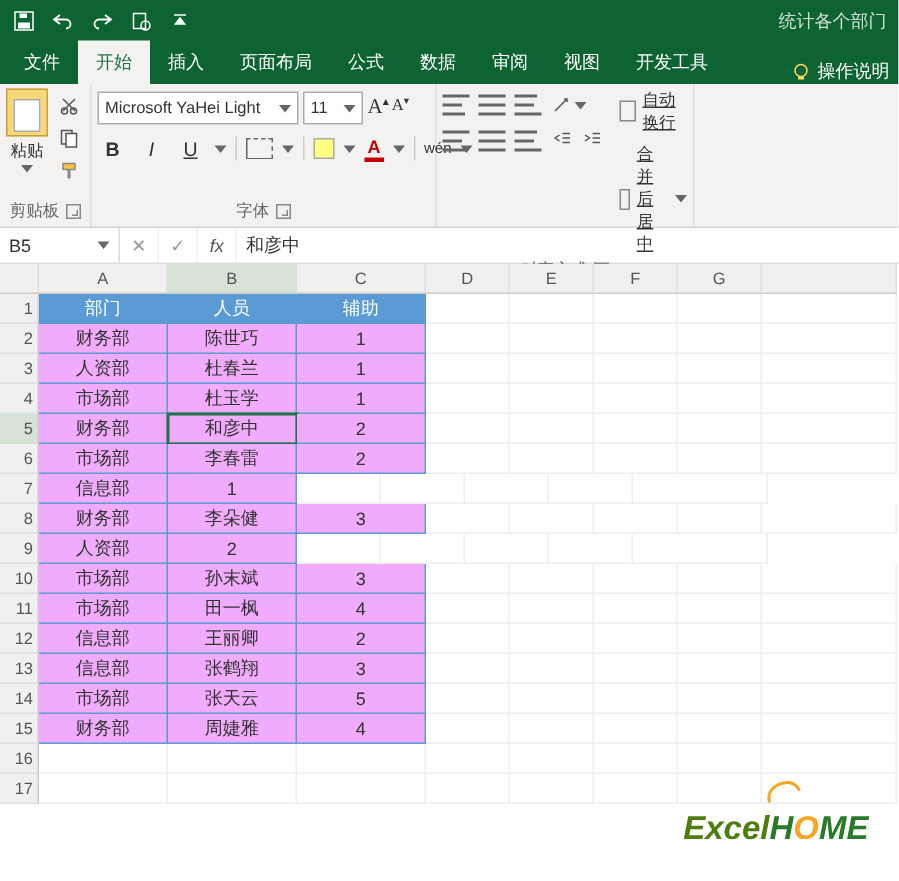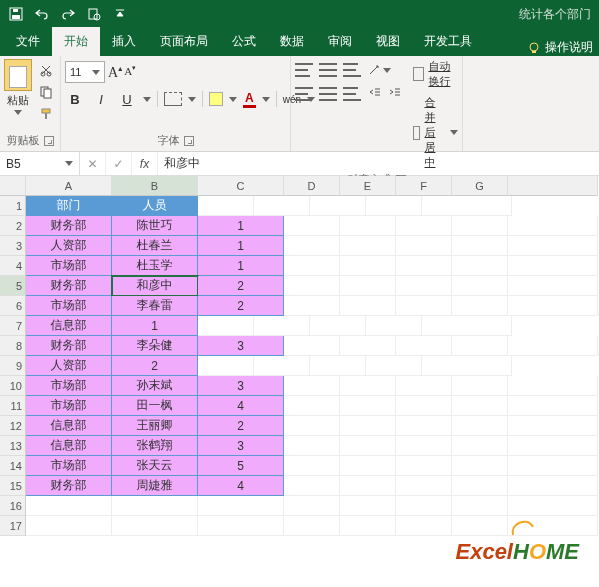--- a/index.html
+++ b/index.html
@@ -77,21 +77,21 @@
 .cells { position: relative; }
 .cell-row { display: flex; height: 20px; }
 .cell { border-right: 1px solid #eee; border-bottom: 1px solid #eee; display: flex; align-items: center; justify-content: center; font-size: 12px; }
 .data-cell { border-right: 1px solid #5b9bd5; border-bottom: 1px solid #5b9bd5; background: #f0abfc; }
 .hdr-cell { background: #5b9bd5; color: #fff; font-weight: normal; border-right: 1px solid #5b9bd5; border-bottom: 1px solid #5b9bd5; }
 .active-cell { outline: 2px solid #217346; outline-offset: -1px; }
 
 .dd { width: 0; height: 0; border-left: 4px solid transparent; border-right: 4px solid transparent; border-top: 5px solid #666; }
 
 .logo { position: absolute; right: 20px; bottom: 22px; font-size: 22px; font-weight: bold; font-style: italic; }
-.logo .ex { color: #c2410c; }
+.logo .ex { color: #4d7c0f; }
 .logo .home { color: #2a7a2a; }
 .logo .o { color: #f5a623; position: relative; }
 .logo-swirl { position: absolute; right: 62px; bottom: 48px; width: 28px; height: 22px; }
 </style>
 </head>
 <body>
 
 <div class="qat">
   <span class="icon">
       <svg width="14" height="14" viewBox="0 0 14 14">
@@ -175,20 +175,24 @@
     </div>
     <div class="group-label">
         <span>剪贴板</span>
         <span class="launcher"></span>
       </div>
   </div>
 
   <div class="group font-group">
     <div class="group-body" style="flex-direction:column;gap:0">
       <div class="font-row1">
+        <div class="font-name">
+            <span>Microsoft YaHei Light</span>
+            <span class="dd"></span>
+          </div>
         <div class="font-size">
             <span>11</span>
             <span class="dd"></span>
           </div>
         <div class="font-aa">
           <span style="font-size:14px">A<sup style="font-size:8px">▴</sup></span>
           <span style="font-size:11px">A<sup style="font-size:7px">▾</sup></span>
         </div>
       </div>
       <div class="font-row2">
@@ -328,20 +332,21 @@
         <div class="rowh">13</div>
         <div class="rowh">14</div>
         <div class="rowh">15</div>
         <div class="rowh">16</div>
         <div class="rowh">17</div>
       </div>
     <div class="cells" id="cells-container">
         <div class="cell-row">
           <div class="cell hdr-cell" style="width: 86px;">部门</div>
           <div class="cell hdr-cell" style="width: 86px;">人员</div>
+          <div class="cell hdr-cell" style="width: 86px;">辅助</div>
           <div class="cell" style="width: 56px;"></div>
           <div class="cell" style="width: 56px;"></div>
           <div class="cell" style="width: 56px;"></div>
           <div class="cell" style="width: 56px;"></div>
           <div class="cell" style="width: 90px;"></div>
         </div>
         <div class="cell-row">
           <div class="cell data-cell" style="width: 86px;">财务部</div>
           <div class="cell data-cell" style="width: 86px;">陈世巧</div>
           <div class="cell data-cell" style="width: 86px;">1</div>

